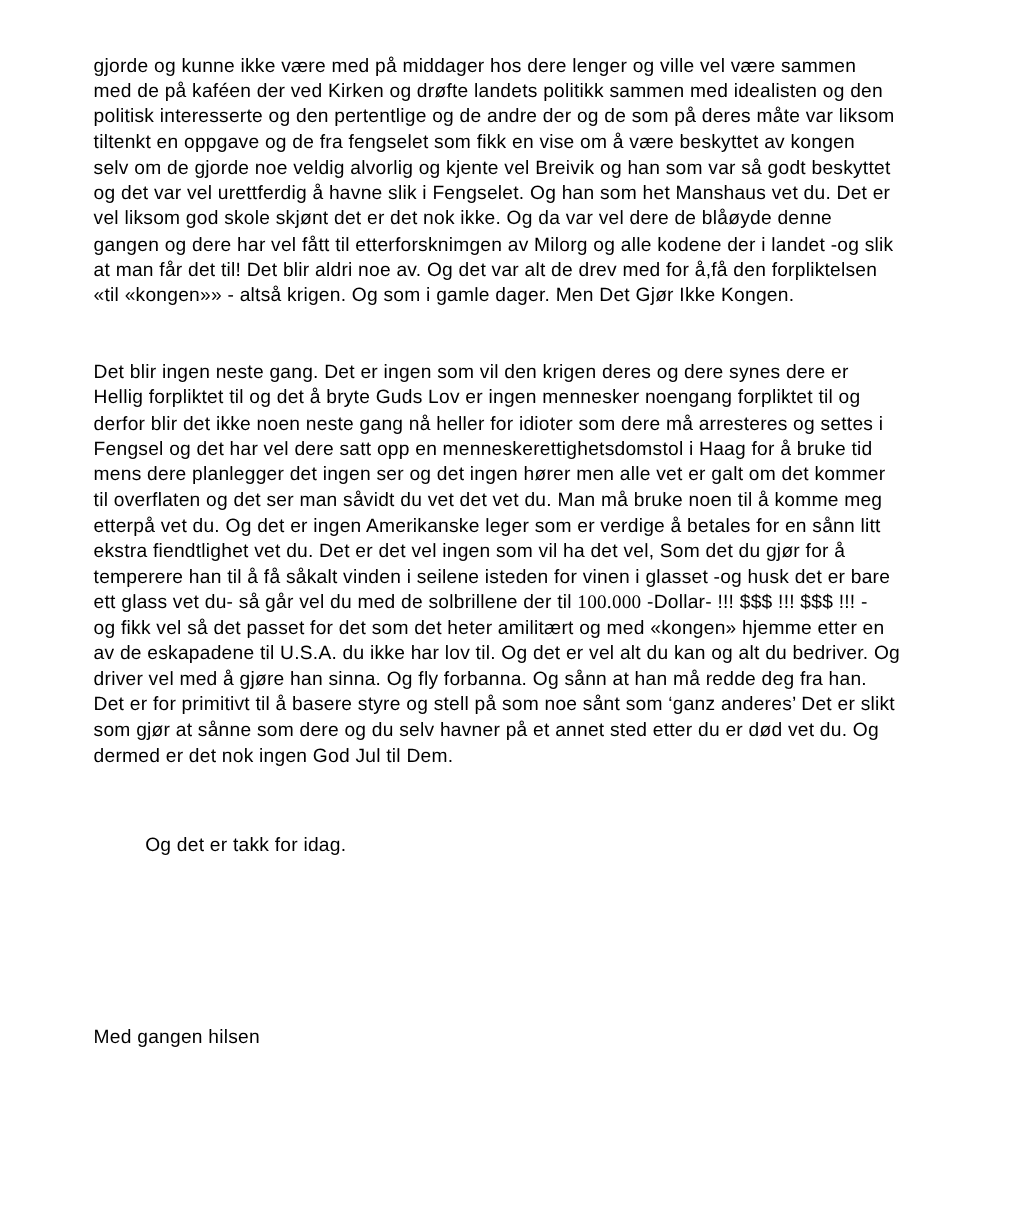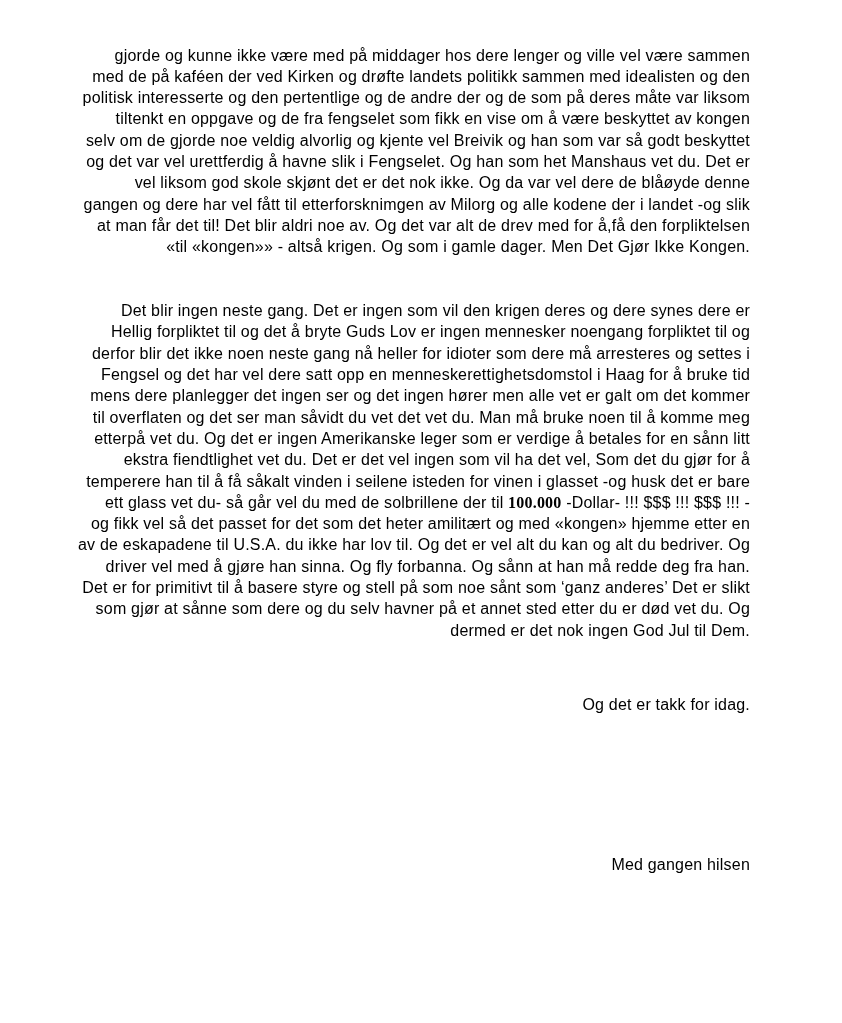--- a/index.html
+++ b/index.html
@@ -7,42 +7,40 @@
     padding: 0;
     background: #ffffff;
   }
   .page {
     position: relative;
     width: 842px;
     height: 1023px;
     background: #ffffff;
     color: #000000;
     overflow: hidden;
-    text-align: right;
   }
   .content {
     position: absolute;
     left: 78px;
     top: 2px;
     font-family: "Liberation Sans", sans-serif;
     font-size: 16px;
     line-height: 21.3px;
     letter-spacing: 0.2px;
     white-space: pre;
     color: #000000;
   }
   .para { margin: 0; }
   .para-2 { margin-top: 0; }
   .para-3 { margin-top: 20px; }
-  .para-4 { margin-top: 10px; }
+  .para-4 { margin-top: 10px; margin-left: 43px; }
   .signature { margin-top: 54px; }
   .serif-num {
     font-family: "Liberation Serif", serif;
     letter-spacing: 0.2px;
-    font-weight: bold;
   }
 </style>
 </head>
 <body>
 
 <div class="page">
   <div class="content">
     <div class="para para-1">gjorde og kunne ikke være med på middager hos dere lenger og ville vel være sammen
 med de på kaféen der ved Kirken og drøfte landets politikk sammen med idealisten og den
 politisk interesserte og den pertentlige og de andre der og de som på deres måte var liksom

